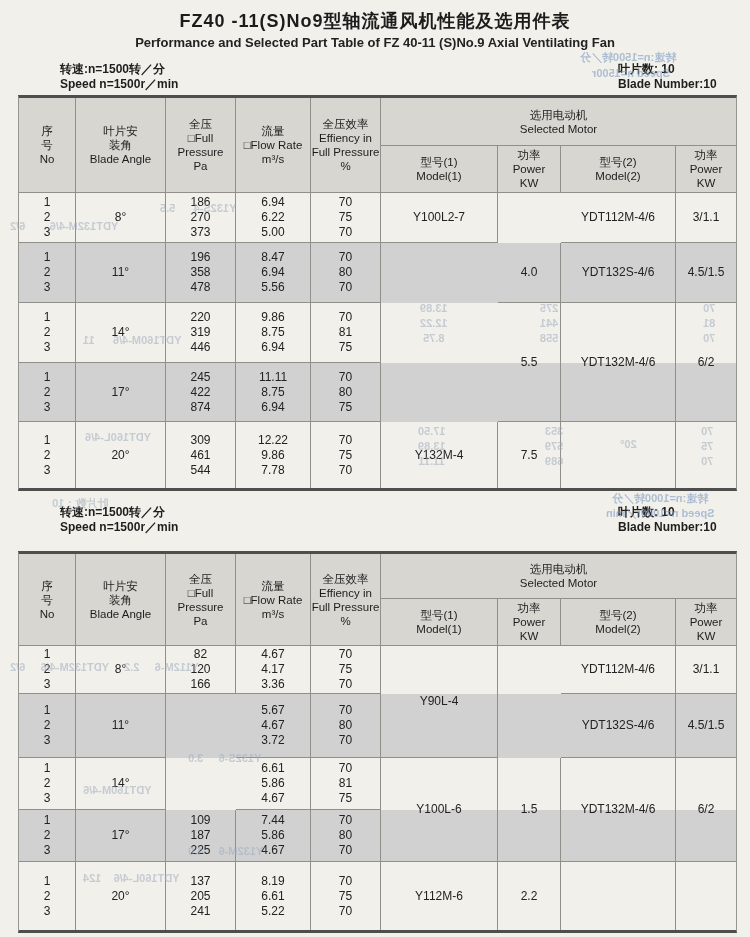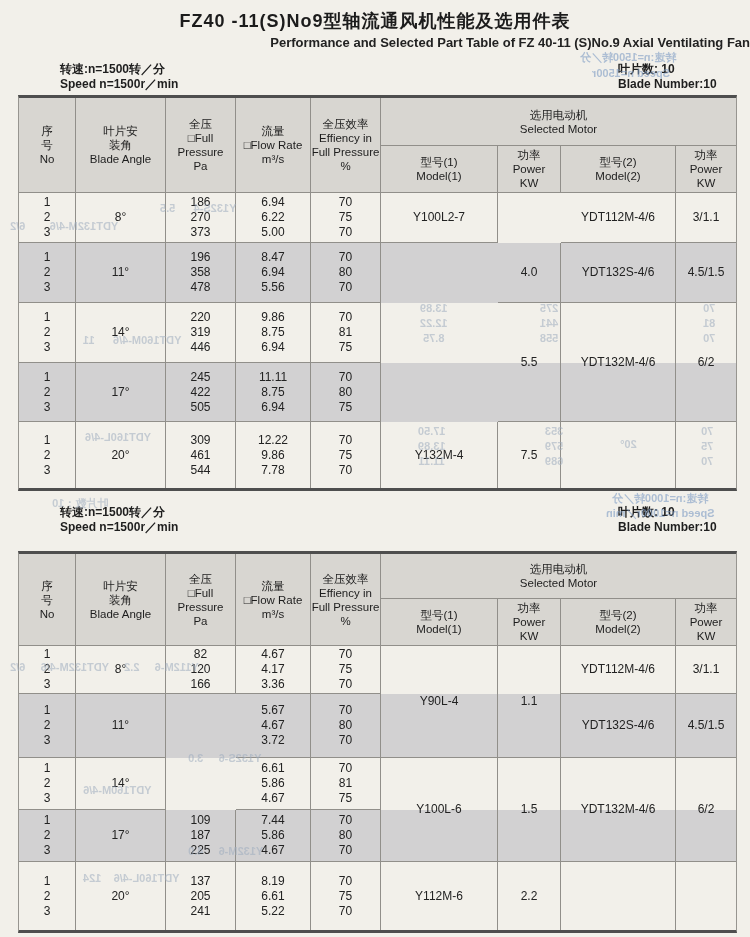--- a/index.html
+++ b/index.html
@@ -11,21 +11,21 @@
     overflow:hidden;
     color:#2a2a2a;
   }
   .page{position:absolute;inset:0;}
   .title-zh{
     position:absolute;top:9px;left:0;width:100%;
     text-align:center;font-size:18px;font-weight:bold;letter-spacing:1px;color:#1c1c1c;
   }
   .title-en{
     position:absolute;top:35px;left:0;width:100%;
-    text-align:right;font-size:13px;font-weight:600;color:#222;
+    text-align:center;font-size:13px;font-weight:600;color:#222;
   }
   .info{position:absolute;font-size:12px;font-weight:bold;line-height:15px;color:#1e1e1e;}
   .tbl{
     position:absolute;left:18px;width:717px;
     display:grid;
     grid-template-columns:57px 90px 70px 75px 70px 117px 63px 115px 60px;
     border:1px solid #979590;
     border-top:3px solid #4e4e4e;
     border-bottom:3px solid #4e4e4e;
     background:transparent;
@@ -187,21 +187,21 @@
     <div class="cell" style="grid-column:7;grid-row:5/7">5.5</div>
     <div class="cell" style="grid-column:8;grid-row:5/7">YDT132M-4/6</div>
     <div class="cell lc" style="grid-column:9;grid-row:5/7">6/2</div>
 
     <div class="cell" style="grid-column:1;grid-row:6">1
 2
 3</div>
     <div class="cell" style="grid-column:2;grid-row:6">17°</div>
     <div class="cell" style="grid-column:3;grid-row:6">245
 422
-505</div>
+874</div>
     <div class="cell" style="grid-column:4;grid-row:6">11.11
 8.75
 6.94</div>
     <div class="cell" style="grid-column:5;grid-row:6">70
 80
 75</div>
 
     <div class="cell lr" style="grid-column:1;grid-row:7">1
 2
 3</div>
@@ -272,21 +272,20 @@
 120
 166</div>
     <div class="cell" style="grid-column:4;grid-row:3">4.67
 4.17
 3.36</div>
     <div class="cell" style="grid-column:5;grid-row:3">70
 75
 70</div>
 
     <div class="cell" style="grid-column:6;grid-row:3/5">Y90L-4</div>
-    <div class="cell" style="grid-column:7;grid-row:3/5">1.1</div>
     <div class="cell" style="grid-column:8;grid-row:3">YDT112M-4/6</div>
     <div class="cell lc" style="grid-column:9;grid-row:3">3/1.1</div>
 
     <div class="cell" style="grid-column:1;grid-row:4">1
 2
 3</div>
     <div class="cell" style="grid-column:2;grid-row:4">11°</div>
     <div class="cell" style="grid-column:4;grid-row:4">5.67
 4.67
 3.72</div>

